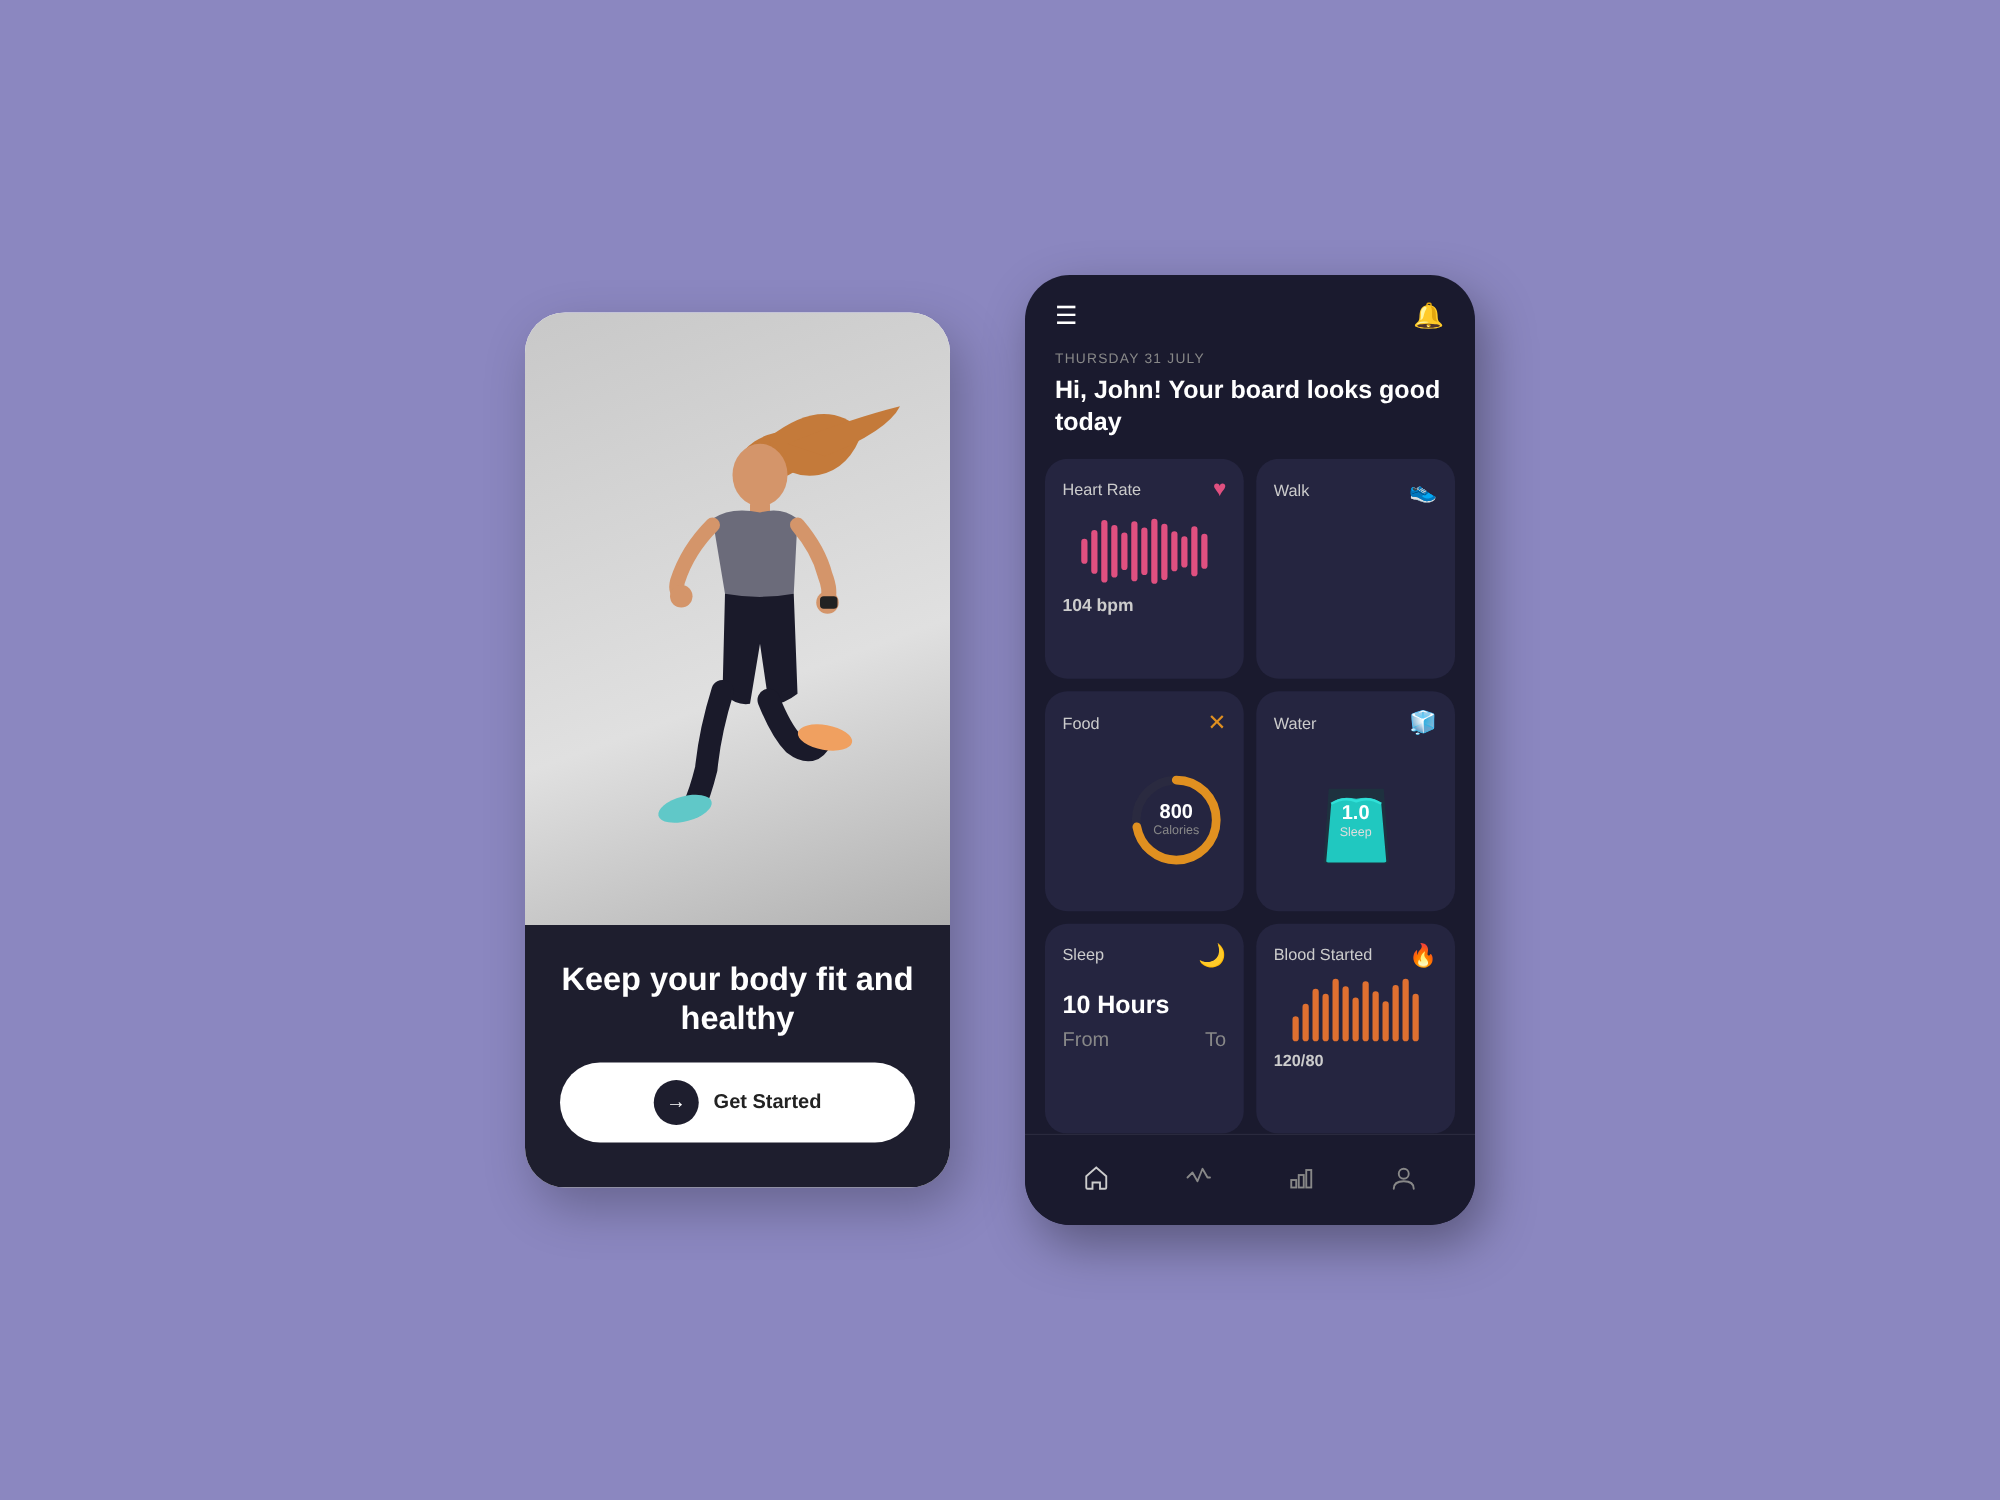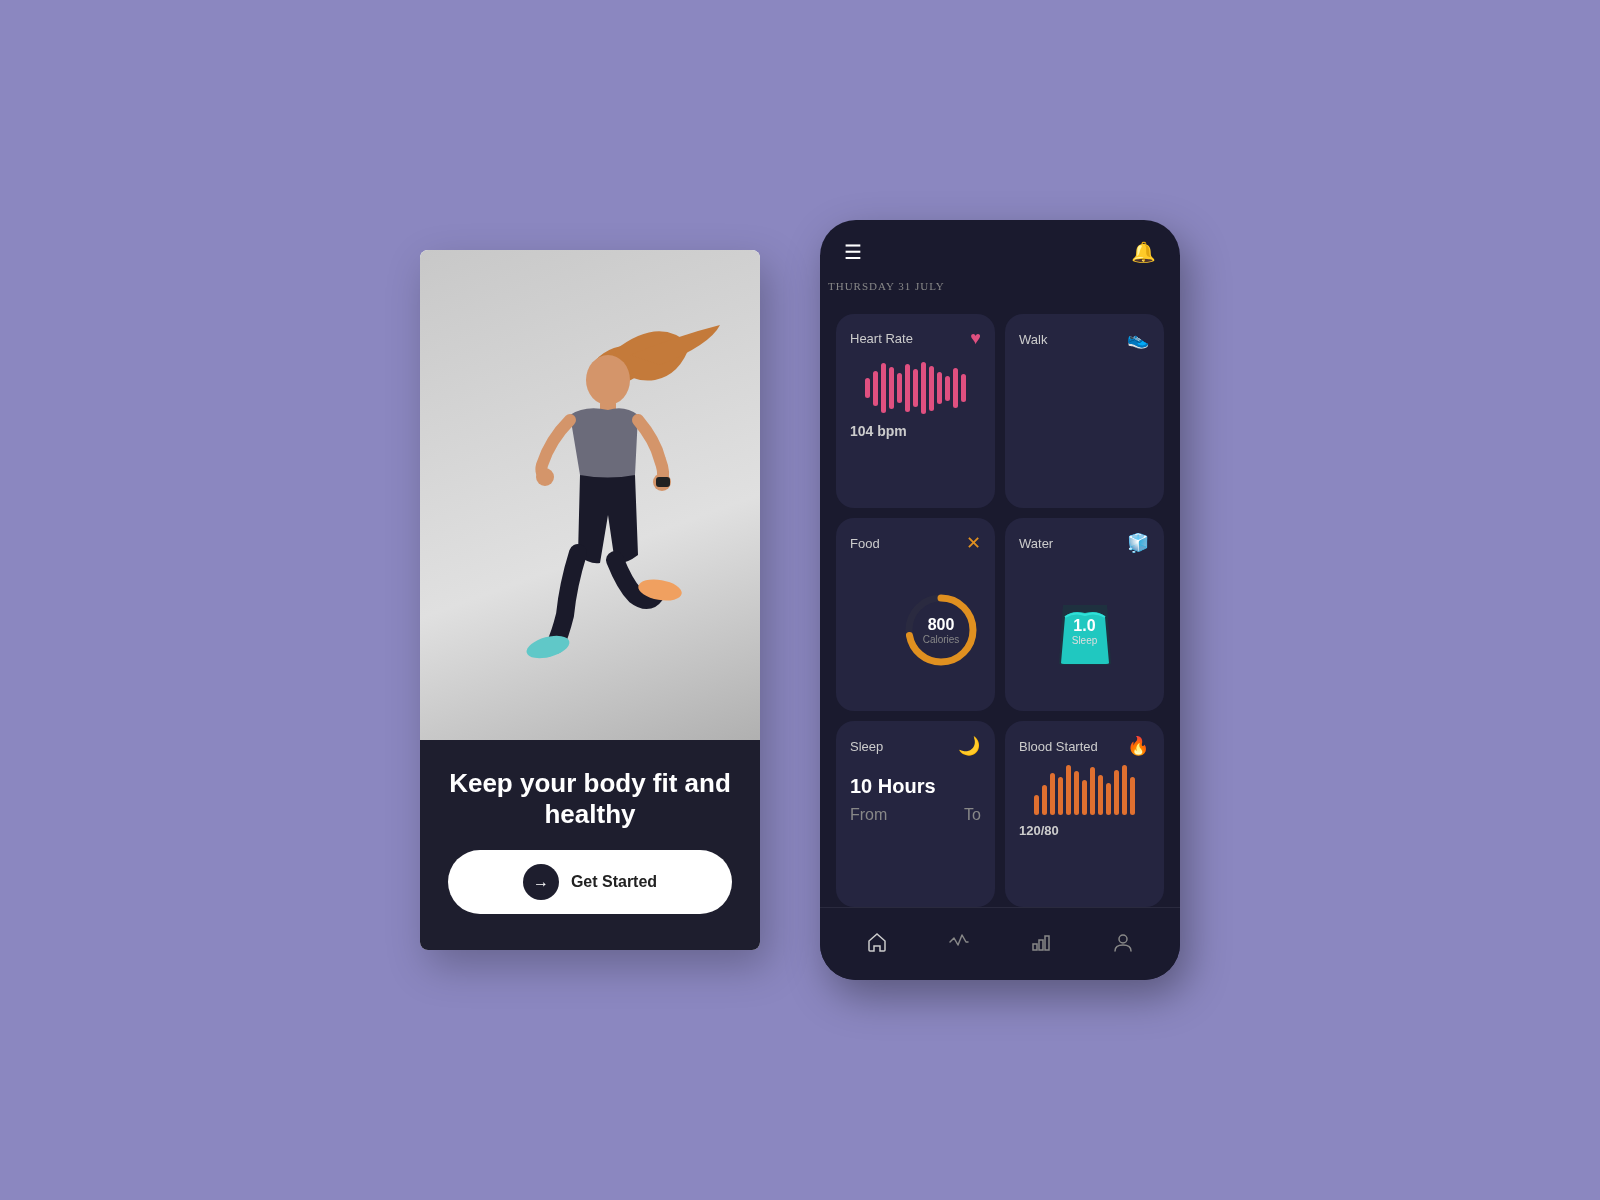--- a/index.html
+++ b/index.html
@@ -12,21 +12,21 @@
       justify-content: center;
       font-family: 'Segoe UI', Arial, sans-serif;
       gap: 60px;
     }
 
     
     .phone-left {
       width: 340px;
       height: 700px;
       background: #fff;
-      border-radius: 8px;
+      border-radius: 32px;
       overflow: hidden;
       box-shadow: 8px 16px 40px rgba(0,0,0,0.25);
       display: flex;
       flex-direction: column;
       position: relative;
     }
     .phone-left-image {
       flex: 1;
       background: linear-gradient(160deg, #c8c8c8 0%, #e0e0e0 60%, #b0b0b0 100%);
       position: relative;
@@ -100,22 +100,21 @@
       font-size: 20px;
       cursor: pointer;
       line-height: 1;
     }
     .bell-icon {
       color: #fff;
       font-size: 20px;
       cursor: pointer;
     }
     .phone-greeting {
-      padding: 8px 8px 16px;
-      font-family: Liberation Serif, serif;
+      padding: 8px 24px 16px;
     }
     .greeting-date {
       color: #888;
       font-size: 11px;
       letter-spacing: 1px;
       text-transform: uppercase;
       margin-bottom: 6px;
     }
     .greeting-title {
       color: #fff;
@@ -390,20 +389,21 @@
 
 <div class="phone-right">
 
   <div class="phone-header">
     <span class="hamburger-icon">☰</span>
     <span class="bell-icon">🔔</span>
   </div>
 
   <div class="phone-greeting">
     <div class="greeting-date">Thursday 31 July</div>
+    <div class="greeting-title">Hi, John! Your board looks good today</div>
   </div>
 
   <div class="dashboard-grid">
 
     <div class="card">
       <div class="card-header">
         <span class="card-title">Heart Rate</span>
         <span class="card-icon" style="color:#e05080;">♥</span>
       </div>
       <div class="heart-bars" id="heart-bars">

